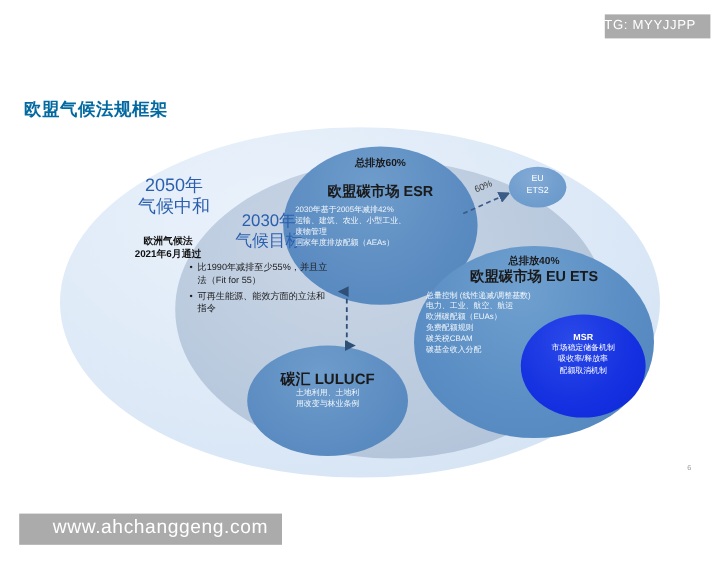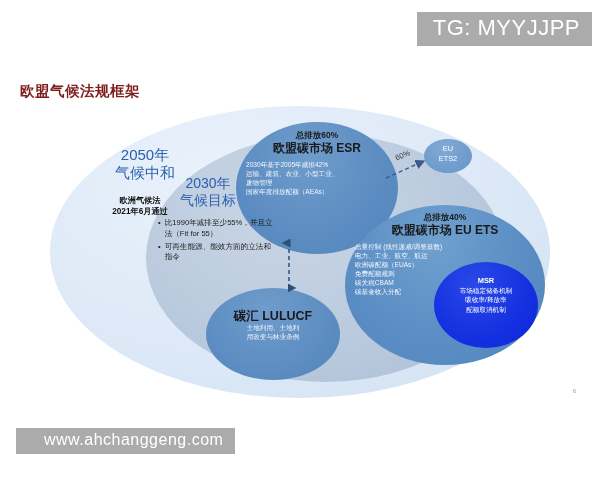--- a/index.html
+++ b/index.html
@@ -30,36 +30,36 @@
     color: #ffffff;
     font-weight: 400;
     letter-spacing: .5px;
     display: flex;
     align-items: center;
     justify-content: center;
     white-space: nowrap;
   }
   #wm-top {
     right: 8px; top: 12px;
-    padding: 3px 12px 5px 16px;
-    font-size: 22px;
+    padding: 3px 12px 5px 0;
+    font-size: 11px;
   }
   #wm-bottom {
     left: 16px; bottom: 26px;
     padding: 3px 12px 5px 28px;
     font-size: 16px;
   }
 
   
   #title {
     position: absolute;
     left: 20px; top: 82px;
     font-size: 14.5px;
     font-weight: bold;
-    color: #7f1d1d;
+    color: #0369a1;
     letter-spacing: .5px;
   }
 
   
   #page-marker {
     position: absolute;
     right: 24px; bottom: 86px;
     font-size: 6px;
     color: #9a9a9a;
   }
@@ -163,21 +163,21 @@
     text-align: center;
     font-size: 8.2px;
     font-weight: bold;
     line-height: 1.3;
     color: #111111;
   }
 
   
   #label-2030 {
     position: absolute;
-    left: 156px; top: 175px;
+    left: 172px; top: 175px;
     width: 104px;
     text-align: center;
     font-size: 14px;
     line-height: 1.18;
     color: #2b5fae;
     font-weight: 400;
   }
   #list-2030 {
     position: absolute;
     left: 158px; top: 218px;
@@ -193,21 +193,21 @@
   }
   #list-2030 .bullet { flex: 0 0 auto; }
   #list-2030 .txt { flex: 1 1 auto; }
 
   
   #esr-text {
     position: absolute;
     left: 240px; top: 131px;
     width: 154px;
   }
-  #esr-text .hdr-small { margin-bottom: 1px; }
+  #esr-text .hdr-small { margin-bottom: 12px; }
   #esr-text .hdr-big { font-size: 12px; margin-bottom: 4px; }
   #esr-text .body-lines { padding-left: 6px; }
 
   
   #euets-text {
     position: absolute;
     left: 352px; top: 213px;
     width: 186px;
   }
   #euets-text .hdr-small { margin-bottom: 1px; }

